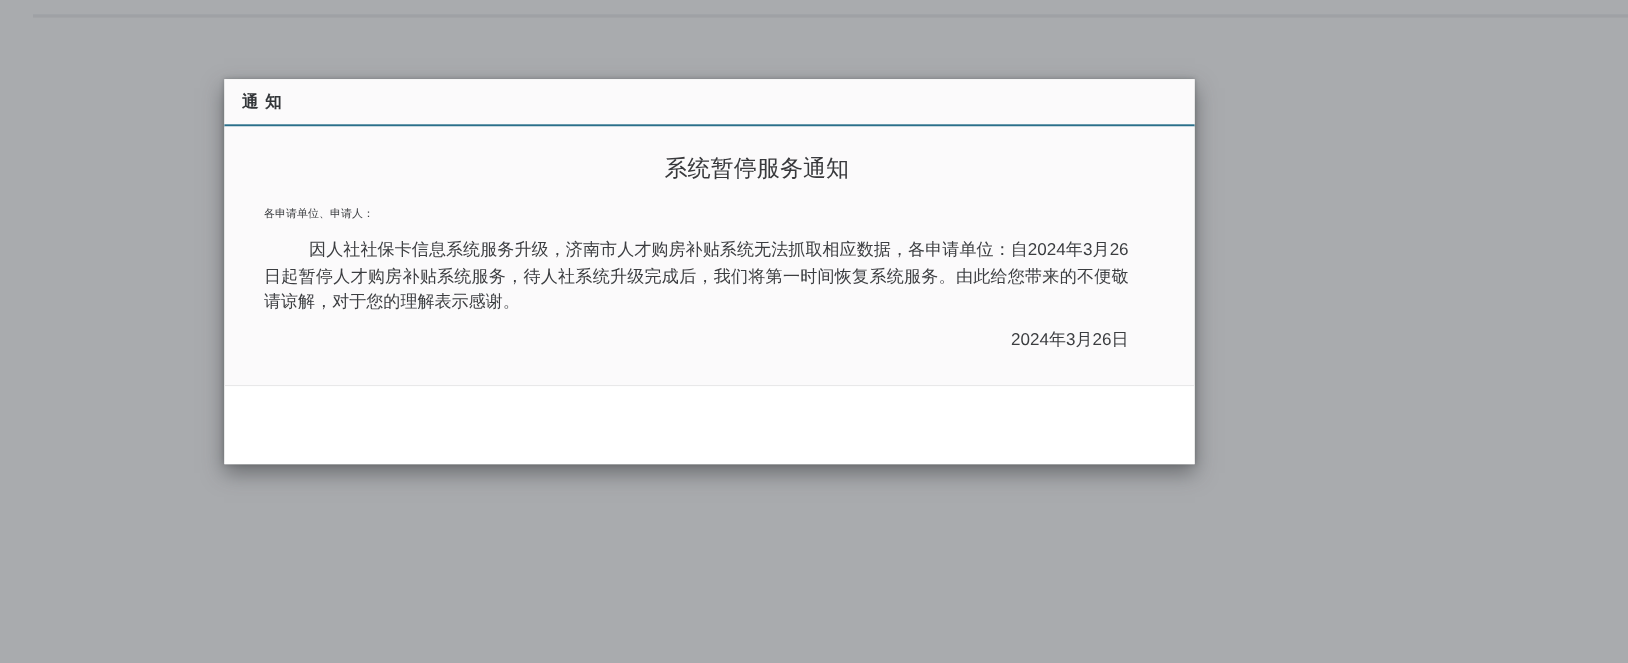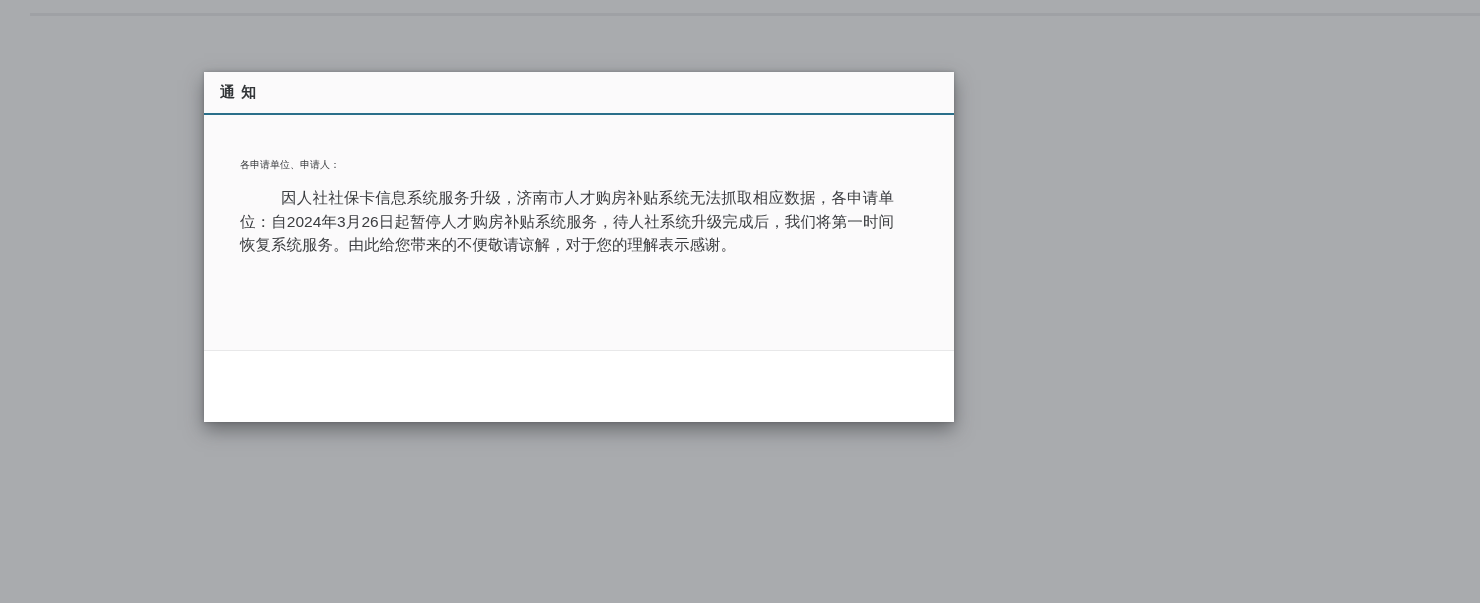--- a/index.html
+++ b/index.html
@@ -17,21 +17,21 @@
     left: 30px;
     right: 0;
     top: 13px;
     height: 3px;
     background: #9fa1a5;
   }
   .dialog {
     position: absolute;
     left: 204px;
     top: 72px;
-    width: 750px;
+    width: 882px;
     box-shadow: 0 8px 18px rgba(55,56,60,0.55), 0 0 4px rgba(55,56,60,0.35);
     background: #fbfafb;
   }
   .dialog-header {
     box-sizing: border-box;
     height: 43px;
     background: #fbfafb;
     border-bottom: 2px solid #2a6f8a;
     display: flex;
     align-items: center;
@@ -87,21 +87,23 @@
 <body>
 
 <div class="top-edge-line"></div>
 
 <div class="dialog">
   <div class="dialog-header">
     <span class="header-title">通 知</span>
   </div>
 
   <div class="dialog-content">
+    <div class="notice-title">系统暂停服务通知</div>
 
     <div class="notice-greeting">各申请单位、申请人：</div>
 
     <div class="notice-paragraph">因人社社保卡信息系统服务升级，济南市人才购房补贴系统无法抓取相应数据，各申请单位：自2024年3月26日起暂停人才购房补贴系统服务，待人社系统升级完成后，我们将第一时间恢复系统服务。由此给您带来的不便敬请谅解，对于您的理解表示感谢。</div>
 
+    <div class="notice-date">2024年3月26日</div>
   </div>
 
   <div class="dialog-footer"></div>
 </div>
 
 </body></html>

